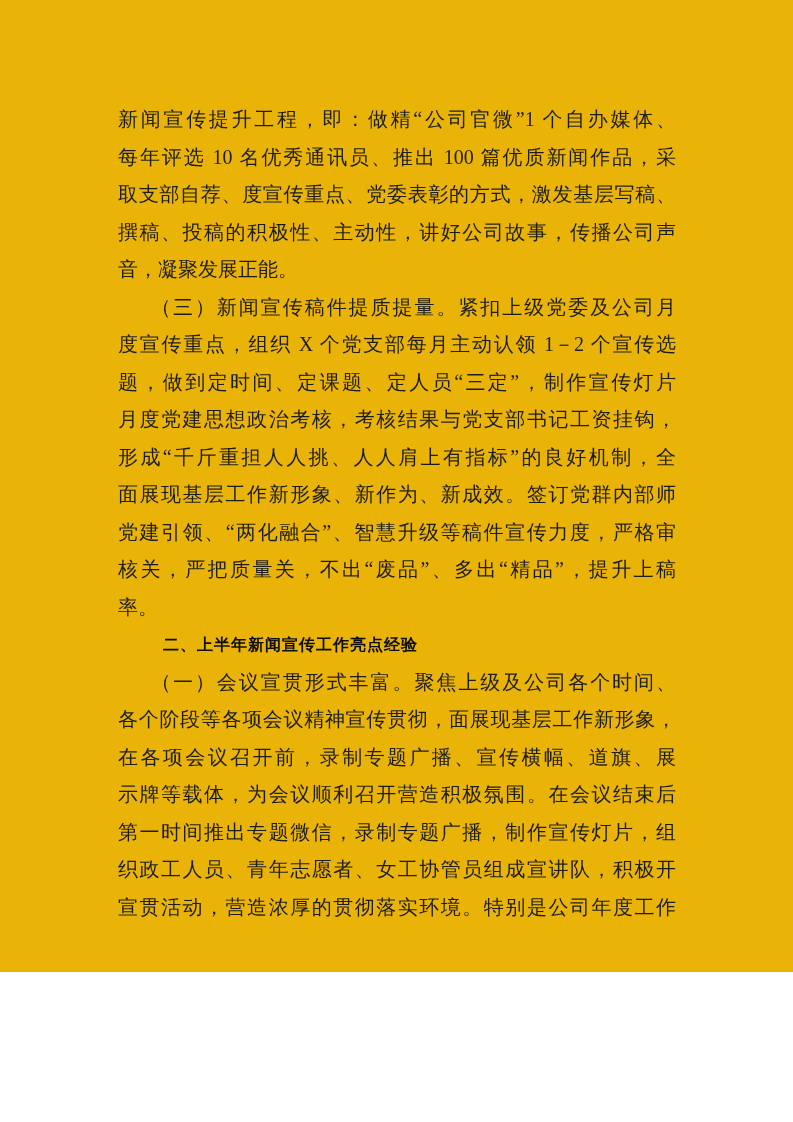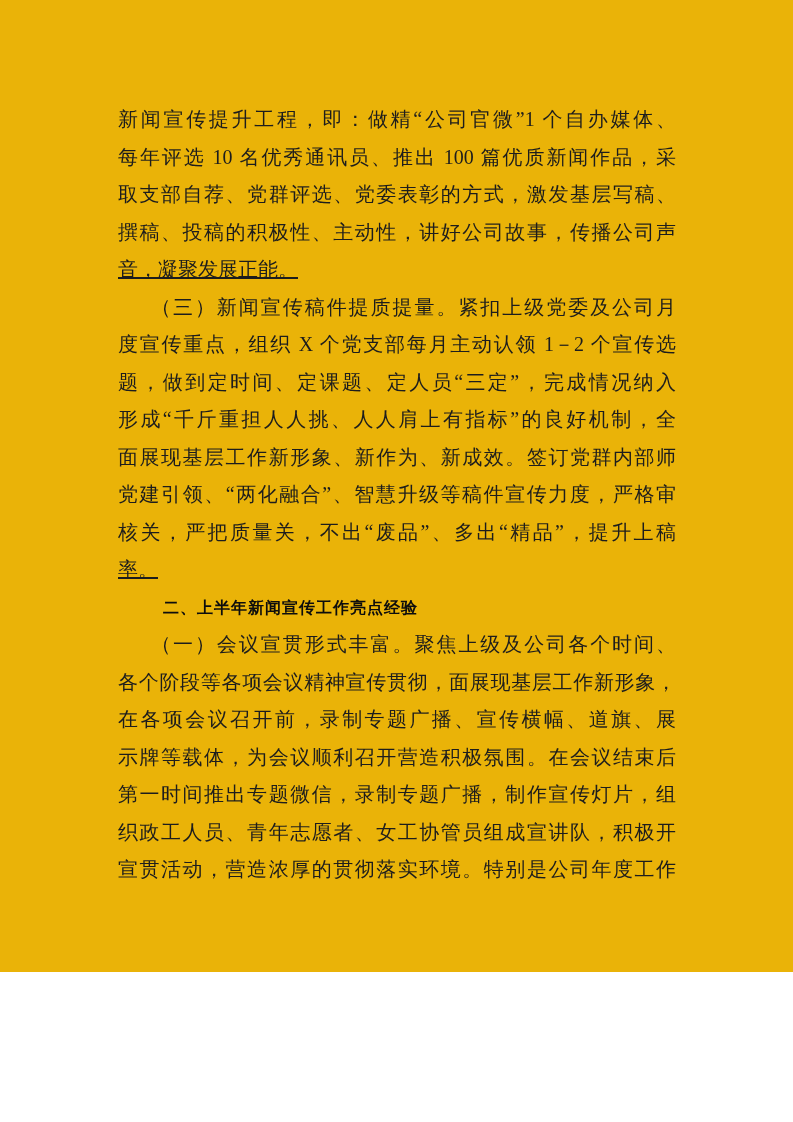--- a/index.html
+++ b/index.html
@@ -27,21 +27,20 @@
     font-size: 20px;
     color: #1d1d1d;
     text-align: justify;
     text-align-last: justify;
     text-justify: inter-character;
     overflow: visible;
   }
   .line.end {
     text-align: right;
     text-align-last: left;
-    text-decoration: underline;
   }
   .line.indent {
     text-indent: 33px;
   }
   .line.heading {
     font-family: "Liberation Sans", "DejaVu Sans", sans-serif;
     font-weight: bold;
     font-size: 16px;
     color: #0d0d0d;
     text-align: left;
@@ -50,26 +49,27 @@
     letter-spacing: 1px;
   }
 </style>
 </head>
 <body>
 
 <div class="page">
   <div class="text-block">
     <div class="line">新闻宣传提升工程，即：做精“公司官微”1 个自办媒体、</div>
     <div class="line">每年评选 10 名优秀通讯员、推出 100 篇优质新闻作品，采</div>
-    <div class="line">取支部自荐、党群评选、党委表彰的方式，激发基层写稿、</div>
+    <div class="line">取支部自荐、度宣传重点、党委表彰的方式，激发基层写稿、</div>
     <div class="line">撰稿、投稿的积极性、主动性，讲好公司故事，传播公司声</div>
     <div class="line end">音，凝聚发展正能。</div>
     <div class="line indent">（三）新闻宣传稿件提质提量。紧扣上级党委及公司月</div>
     <div class="line">度宣传重点，组织 X 个党支部每月主动认领 1－2 个宣传选</div>
-    <div class="line">题，做到定时间、定课题、定人员“三定”，完成情况纳入</div>
+    <div class="line">题，做到定时间、定课题、定人员“三定”，制作宣传灯片</div>
+    <div class="line">月度党建思想政治考核，考核结果与党支部书记工资挂钩，</div>
     <div class="line">形成“千斤重担人人挑、人人肩上有指标”的良好机制，全</div>
     <div class="line">面展现基层工作新形象、新作为、新成效。签订党群内部师</div>
     <div class="line">党建引领、“两化融合”、智慧升级等稿件宣传力度，严格审</div>
     <div class="line">核关，严把质量关，不出“废品”、多出“精品”，提升上稿</div>
     <div class="line end">率。</div>
     <div class="line heading">二、上半年新闻宣传工作亮点经验</div>
     <div class="line indent">（一）会议宣贯形式丰富。聚焦上级及公司各个时间、</div>
     <div class="line">各个阶段等各项会议精神宣传贯彻，面展现基层工作新形象，</div>
     <div class="line">在各项会议召开前，录制专题广播、宣传横幅、道旗、展</div>
     <div class="line">示牌等载体，为会议顺利召开营造积极氛围。在会议结束后</div>

